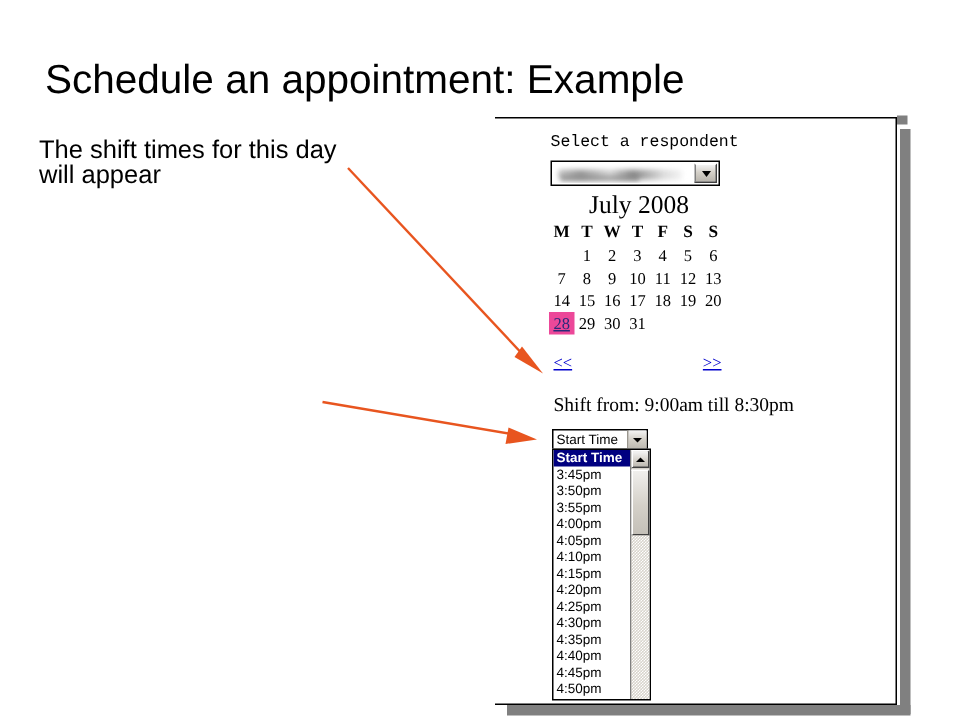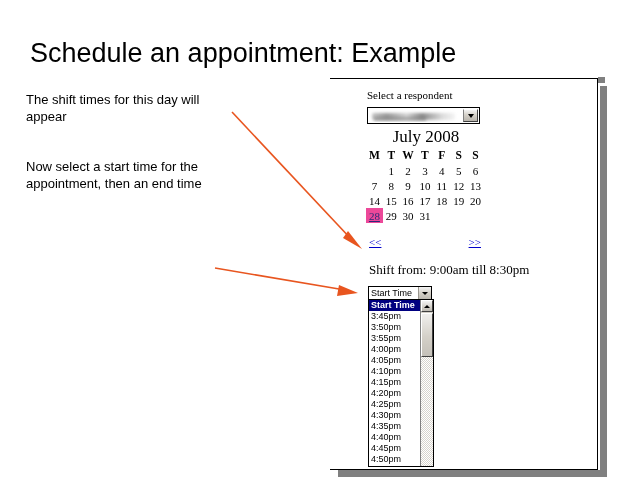--- a/index.html
+++ b/index.html
@@ -31,21 +31,21 @@
     font-weight: 400;
     color: #000000;
     letter-spacing: 0px;
     white-space: nowrap;
   }
 
   
   .callout {
     position: absolute;
     font-family: "Liberation Sans", sans-serif;
-    font-size: 13px;
+    font-size: 17px;
     line-height: 17px;
     color: #000000;
   }
   #callout-1 { left: 26px; top: 91px; width: 215px; }
   #callout-2 { left: 26px; top: 158px; width: 212px; }
 
   
   .arrow-layer {
     position: absolute;
     left: 0; top: 0;
@@ -84,21 +84,21 @@
   }
   #panel-shadow-tick {
     position: absolute;
     left: 598px;
     top: 77px;
     width: 7px;
     height: 6px;
     background: #808080;
   }
   .web-label {
-    font-family: Liberation Serif, serif;
+    font-family: Liberation Mono, monospace;
     font-size: 11px;
     color: #000000;
     white-space: nowrap;
   }
 
   
   #respondent-select {
     position: absolute;
     left: 367px;
     top: 107px;
@@ -350,21 +350,20 @@
   }
 </style>
 </head>
 <body>
 
 <div id="slide">
 
   <div class="slide-title">Schedule an appointment: Example</div>
 
   <div class="callout" id="callout-1">The shift times for this day will appear</div>
-  <div class="callout" id="callout-2">Now select a start time for the appointment, then an end time</div>
 
   <div id="panel-shadow-tick"></div>
   <div id="panel-shadow-v"></div>
   <div id="panel-shadow-h"></div>
 
   <div id="content-panel"></div>
 
   <div class="web-label" style="position:absolute;left:367px;top:89px;">Select a respondent</div>
 
   <div id="respondent-select">

